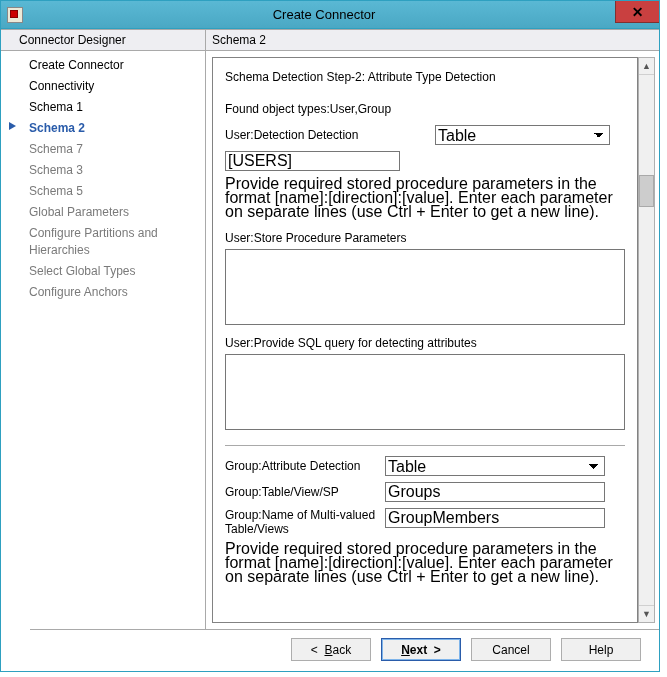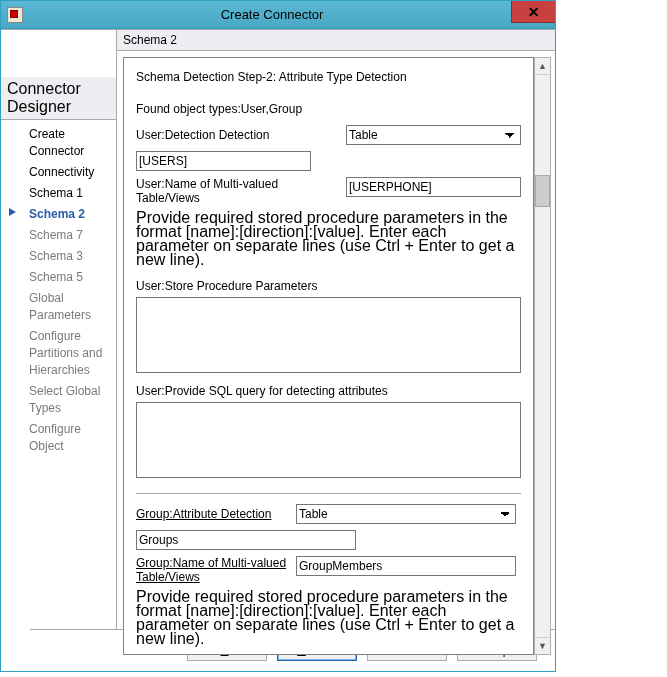--- a/index.html
+++ b/index.html
@@ -6,21 +6,21 @@
   html, body { margin: 0; padding: 0; }
   body {
     font-family: "Segoe UI", Tahoma, sans-serif;
     font-size: 12px;
     background: #fff;
     width: 667px;
     height: 677px;
     overflow: hidden;
   }
   .window {
-    width: 556px;
+    width: 660px;
     height: 672px;
     border: 1px solid #2ea0c0;
     background: #fff;
     position: relative;
   }
   .titlebar {
     height: 28px;
     background: linear-gradient(#5ab8d4, #4aa8c4);
     border-bottom: 1px solid #2ea0c0;
     display: flex;
@@ -71,25 +71,24 @@
   }
   .nav {
     width: 205px;
     border-right: 1px solid #a9a9a9;
     border-top: 1px solid #a9a9a9;
     padding: 0;
     background: #fff;
   }
   .nav-header {
     background: #eeeef2;
-    font-size: 16px;
-    padding: 3px 6px;
+    font-size: 12px;
+    padding: 3px 18px;
     border-bottom: 1px solid #a9a9a9;
     color: #000;
-    margin-top: 47px;
   }
   .nav-list {
     padding: 4px 0 0 0;
   }
   .nav-item {
     padding: 2px 6px 2px 28px;
     font-size: 12px;
     color: #000;
     position: relative;
     cursor: pointer;
@@ -175,21 +174,21 @@
     margin-bottom: 6px;
   }
   .form-row .label {
     width: 210px;
     padding-right: 6px;
   }
   .form-row .control { flex: 1; }
   select.combo, input.txt {
     width: 175px;
     font-family: inherit;
-    font-size: 12px;
+    font-size: 16px;
     border: 1px solid #767676;
     background: #fff;
     padding: 1px 2px;
     height: 20px;
   }
   select.combo {
     appearance: none;
     -webkit-appearance: none;
     background-image: linear-gradient(45deg, transparent 50%, #000 50%),
                       linear-gradient(135deg, #000 50%, transparent 50%);
@@ -214,21 +213,21 @@
     font-size: 12px;
     border: 1px solid #767676;
     resize: none;
     padding: 2px;
   }
   .hr {
     border: none;
     border-top: 1px solid #a9a9a9;
     margin: 12px 0 10px 0;
   }
-  .group-row .label { width: 160px; text-decoration: underline; }
+  .group-row .label { width: 160px; }
   .group-row select.combo, .group-row input.txt { width: 220px; }
   .footer {
     height: 40px;
     border-top: 1px solid #a9a9a9;
     display: flex;
     align-items: center;
     justify-content: flex-end;
     padding-right: 18px;
     gap: 10px;
     background: #fff;
@@ -268,21 +267,21 @@
         <div class="nav-item">Create Connector</div>
         <div class="nav-item">Connectivity</div>
         <div class="nav-item">Schema 1</div>
         <div class="nav-item current">Schema 2</div>
         <div class="nav-item muted">Schema 7</div>
         <div class="nav-item muted">Schema 3</div>
         <div class="nav-item muted">Schema 5</div>
         <div class="nav-item muted">Global Parameters</div>
         <div class="nav-item muted">Configure Partitions and Hierarchies</div>
         <div class="nav-item muted">Select Global Types</div>
-        <div class="nav-item muted">Configure Object</div>
+        <div class="nav-item muted">Configure Anchors</div>
       </div>
     </div>
 
     <div class="content-wrap">
       <div class="content-header">Schema 2</div>
 
       <div class="content-scroll">
         <div class="content">
 
           <div class="step-title">Schema Detection Step-2: Attribute Type Detection</div>
@@ -297,26 +296,20 @@
               </select>
             </div>
           </div>
 
           <div class="form-row">
             <div class="control">
               <input class="txt" type="text" value="[USERS]" style="">
             </div>
           </div>
 
-          <div class="form-row" style="align-items:flex-start">
-            <div class="label" style="line-height:14px">User:Name of Multi-valued Table/Views</div>
-            <div class="control">
-              <input class="txt" type="text" value="[USERPHONE]" style="">
-            </div>
-          </div>
 
           <div class="hint">Provide required stored procedure parameters in the format [name]:[direction]:[value]. Enter each parameter on separate lines (use Ctrl + Enter to get a new line).</div>
 
           <div class="section-label">User:Store Procedure Parameters</div>
           <textarea class="multiline" style=""></textarea>
 
           <div class="section-label">User:Provide SQL query for detecting attributes</div>
           <textarea class="multiline" style=""></textarea>
 
           <hr class="hr">
@@ -325,20 +318,21 @@
           <div class="form-row group-row">
             <div class="label">Group:Attribute Detection</div>
             <div class="control">
               <select class="combo">
                 <option>Table</option>
               </select>
             </div>
           </div>
 
           <div class="form-row group-row">
+            <div class="label">Group:Table/View/SP</div>
             <div class="control">
               <input class="txt" type="text" value="Groups" style="">
             </div>
           </div>
 
           <div class="form-row group-row" style="align-items:flex-start">
             <div class="label" style="line-height:14px">Group:Name of Multi-valued Table/Views</div>
             <div class="control">
               <input class="txt" type="text" value="GroupMembers" style="">
             </div>

